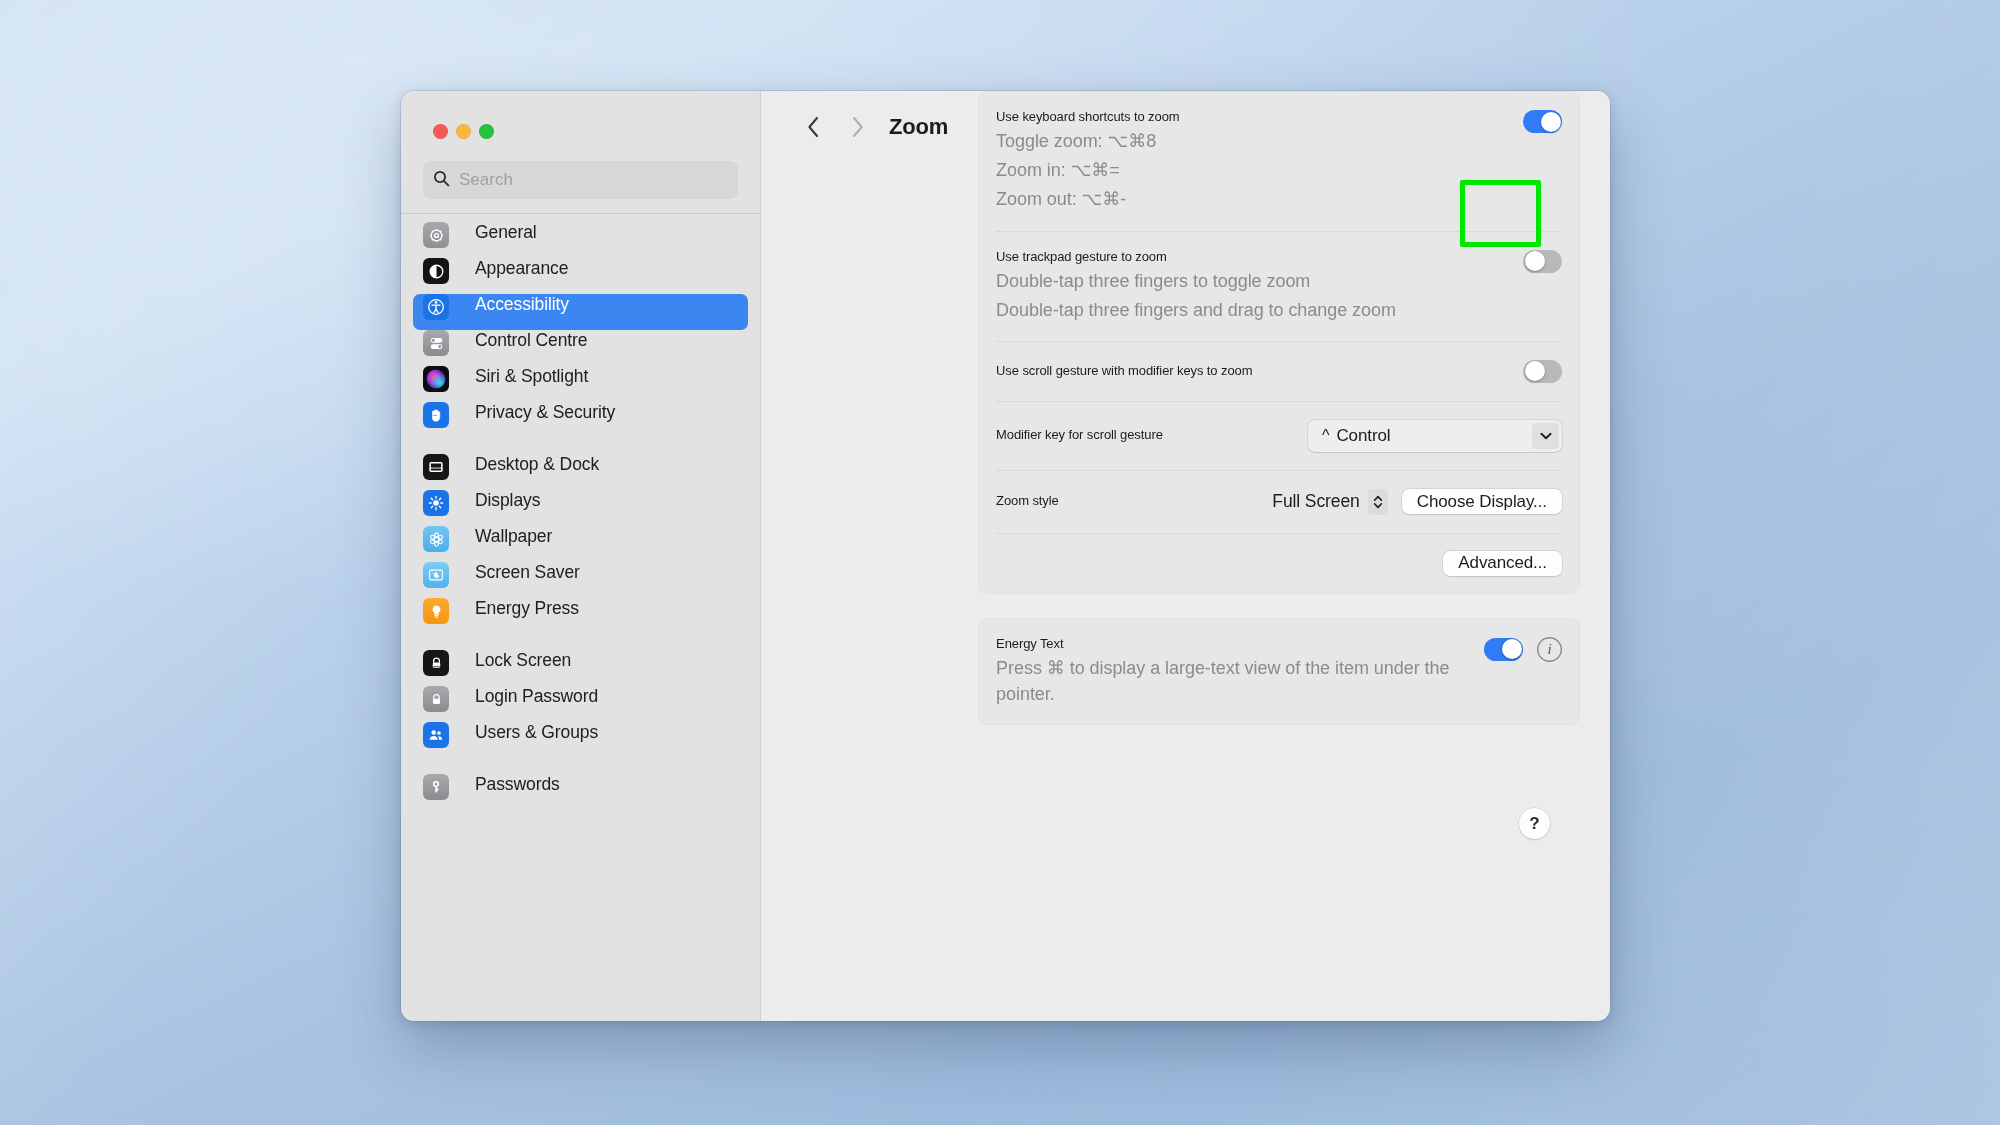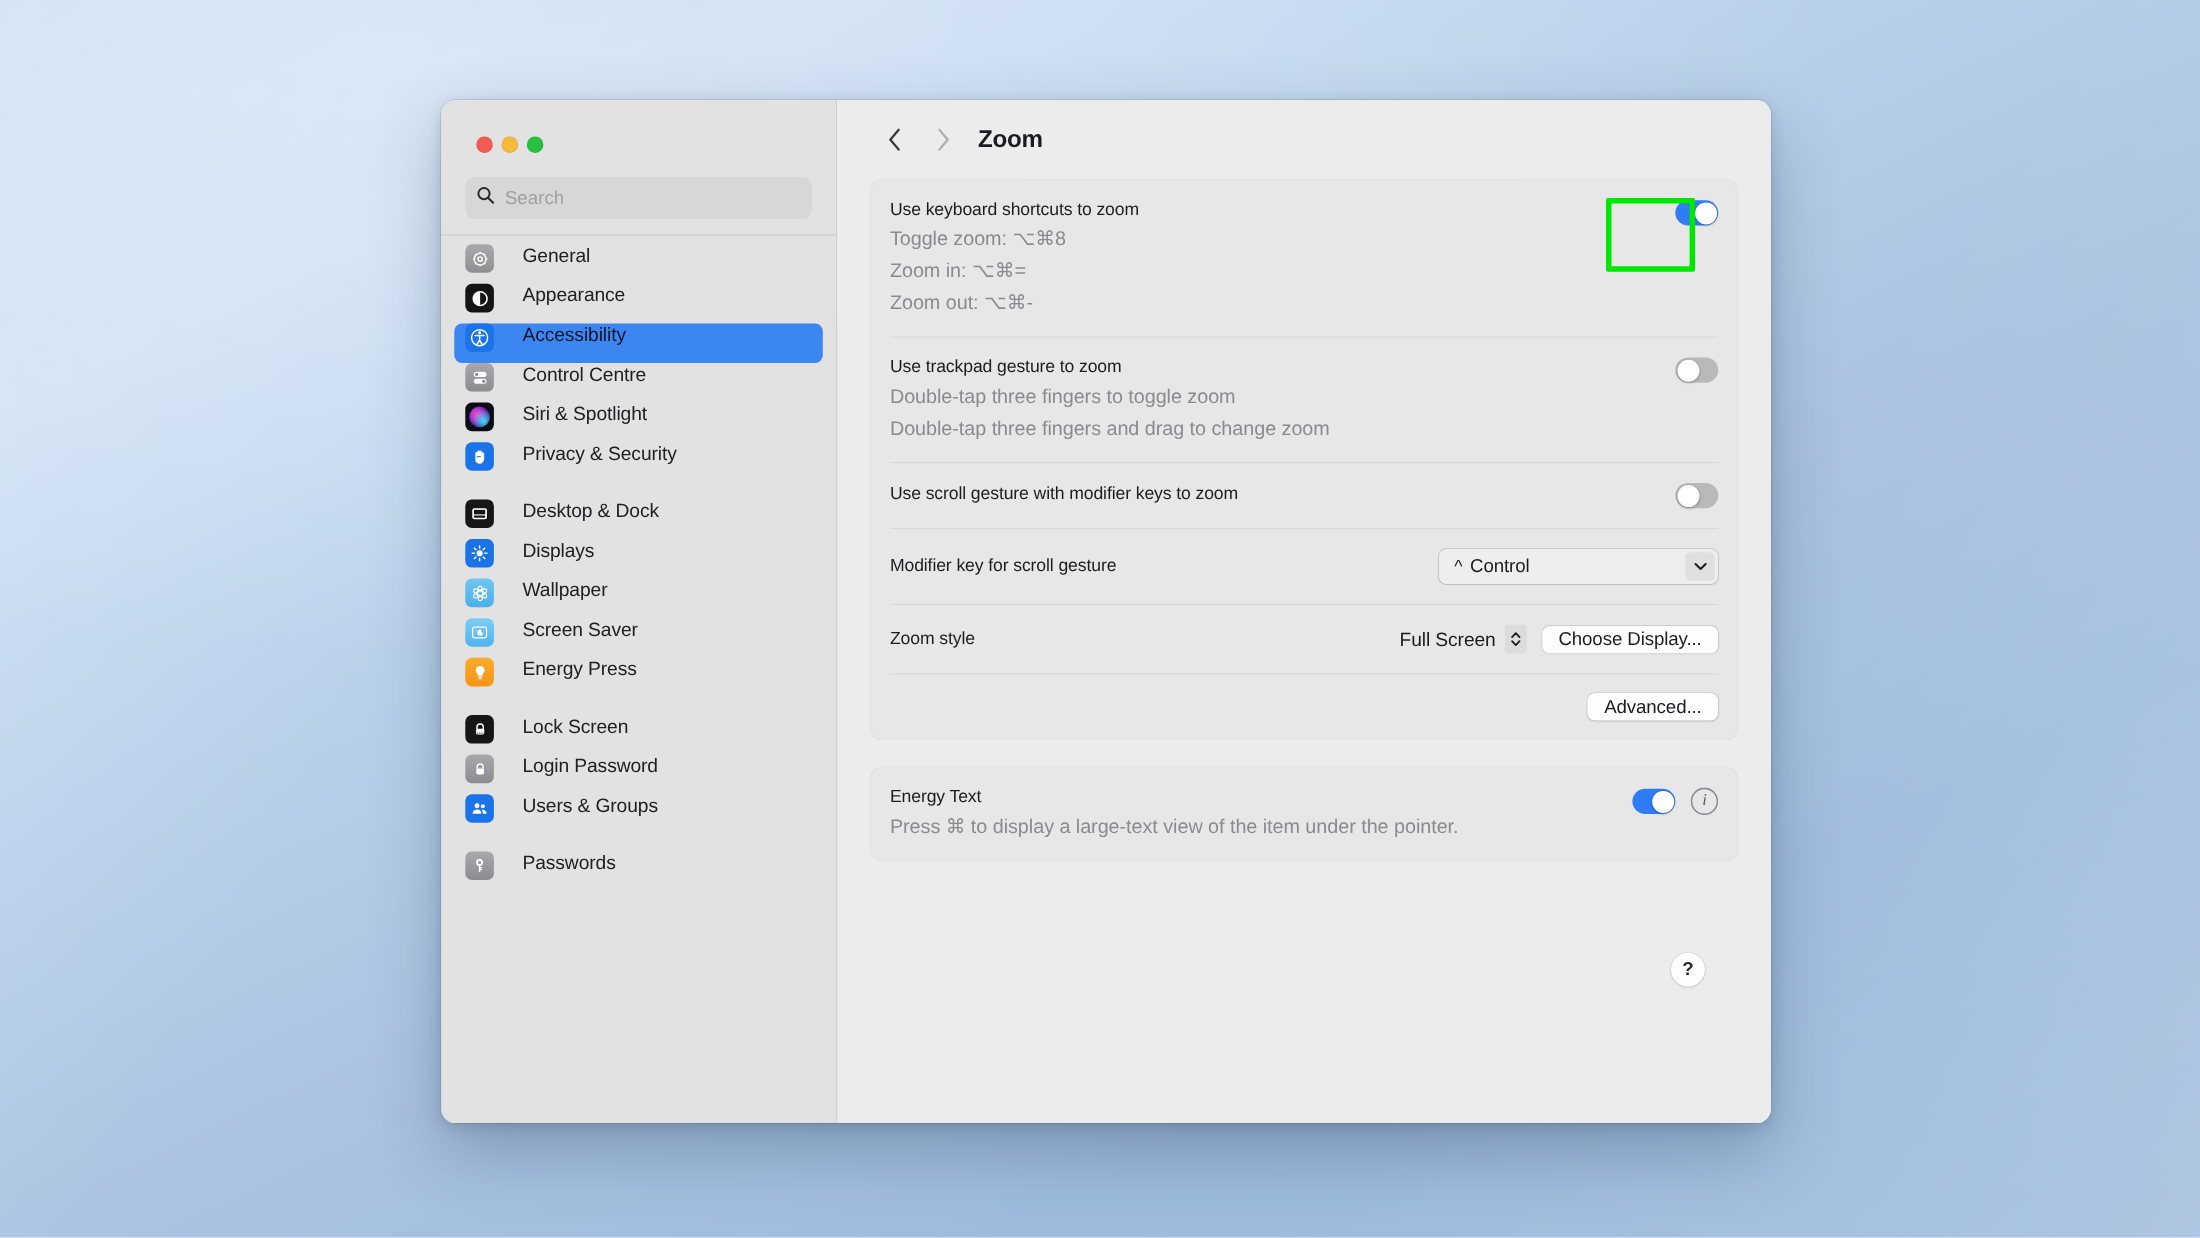--- a/index.html
+++ b/index.html
@@ -111,40 +111,40 @@
     border-radius: 7px;
     cursor: default;
   }
   .nav-item.selected { background: #3c86f2; }
   .nav-label {
     font-size: 17.5px;
     color: #202022;
     letter-spacing: -0.1px;
     white-space: nowrap;
   }
-  .nav-item.selected .nav-label { color: #0f172a; }
+  .nav-item.selected .nav-label { color: #ffffff; }
 
   .app-icon {
     width: 26px; height: 26px;
     flex: 0 0 26px;
     border-radius: 6px;
     display: flex;
     align-items: center;
     justify-content: center;
     overflow: hidden;
     position: relative;
   }
   .app-icon svg { display: block; }
 
   
   .detail {
     flex: 1 1 auto;
     background: #ececec;
     display: flex;
-    flex-direction: column;
+    flex-direction: row;
     position: relative;
   }
   .toolbar {
     height: 72px;
     display: flex;
     align-items: center;
     gap: 0;
     padding: 0 0 0 30px;
     flex: 0 0 72px;
   }
@@ -183,21 +183,21 @@
   }
   .row + .row::before {
     content: "";
     position: absolute;
     left: 0; right: 0; top: 0;
     height: 1px;
     background: #d8d8d8;
   }
   .row-text { flex: 1 1 auto; min-width: 0; }
   .row-title {
-    font-size: 16px;
+    font-size: 13px;
     color: #1c1c1e;
     letter-spacing: -0.1px;
     line-height: 1.25;
   }
   .row-sub {
     font-size: 18px;
     color: #8b8b8e;
     line-height: 1.45;
     margin-top: 3px;
     letter-spacing: -0.05px;

